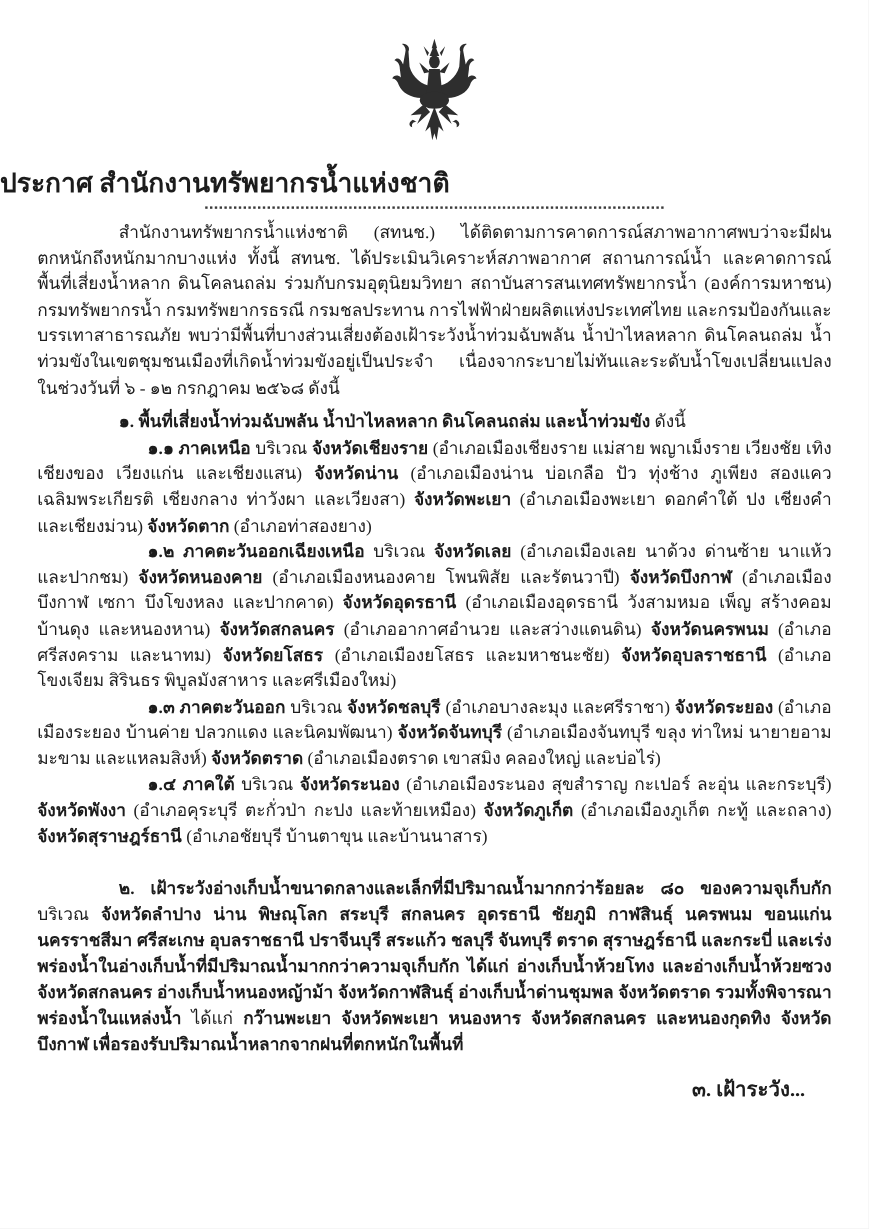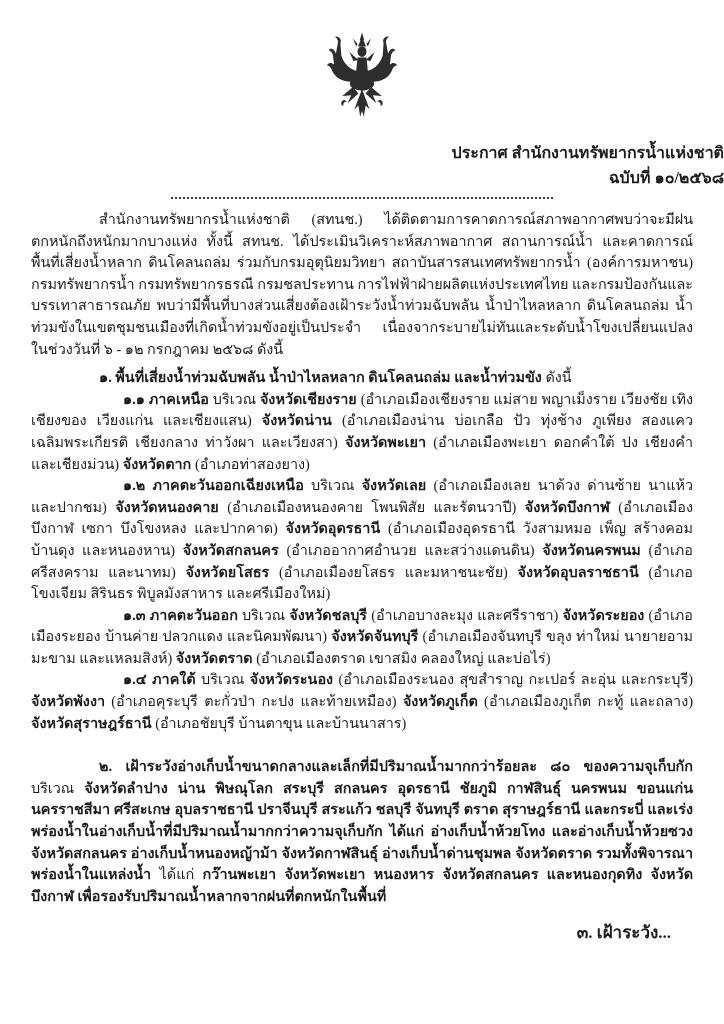--- a/index.html
+++ b/index.html
@@ -14,23 +14,23 @@
     overflow: hidden;
     box-sizing: border-box;
   }
   .emblem-wrap {
     text-align: center;
     padding-top: 30px;
     height: 102px;
   }
   .emblem-wrap svg { display: inline-block; }
   .doc-header {
-    text-align: right;
+    text-align: left;
     font-weight: 700;
-    font-size: 16px;
+    font-size: 22px;
     line-height: 25px;
     margin-top: 8px;
   }
   .doc-header .hline { white-space: nowrap; }
   .dotted-divider {
     width: 382px;
     height: 0;
     margin: 7px auto 10px auto;
     border-bottom: 2px dotted #3a3a3a;
   }
@@ -89,21 +89,20 @@
         <path d="M50 63 L41.5 86 L46 81.5 L48 94 L50 87.5 L52 94 L54 81.5 L58.5 86 Z"></path>
 
         <path d="M30 75 C26 77 26 81 29.5 82 C28.5 79 30.5 77 33.5 77 Z"></path>
         <path d="M70 75 C74 77 74 81 70.5 82 C71.5 79 69.5 77 66.5 77 Z"></path>
       </g>
     </svg>
   </div>
 
   <header class="doc-header">
     <div class="hline">ประกาศ สำนักงานทรัพยากรน้ำแห่งชาติ</div>
-    <div class="hline">ฉบับที่ ๑๐/๒๕๖๘</div>
   </header>
 
   <div class="dotted-divider"></div>
 
   <main class="doc-body">
     <p class="para ind1"><span class="seg">สำนักงานทรัพยากรน้ำแห่งชาติ (สทนช.) ได้ติดตามการคาดการณ์สภาพอากาศพบว่าจะมีฝนตกหนักถึงหนักมากบางแห่ง ทั้งนี้ สทนช. ได้ประเมินวิเคราะห์สภาพอากาศ สถานการณ์น้ำ และคาดการณ์พื้นที่เสี่ยงน้ำหลาก ดินโคลนถล่ม ร่วมกับกรมอุตุนิยมวิทยา สถาบันสารสนเทศทรัพยากรน้ำ (องค์การมหาชน) กรมทรัพยากรน้ำ กรมทรัพยากรธรณี กรมชลประทาน การไฟฟ้าฝ่ายผลิตแห่งประเทศไทย และกรมป้องกันและบรรเทาสาธารณภัย พบว่ามีพื้นที่บางส่วนเสี่ยงต้องเฝ้าระวังน้ำท่วมฉับพลัน น้ำป่าไหลหลาก ดินโคลนถล่ม น้ำท่วมขังในเขตชุมชนเมืองที่เกิดน้ำท่วมขังอยู่เป็นประจำ เนื่องจากระบายไม่ทันและระดับน้ำโขงเปลี่ยนแปลง ในช่วงวันที่ ๖ - ๑๒ กรกฎาคม ๒๕๖๘ ดังนี้</span></p>
     <p class="para ind1 gap-s"><span class="seg bold">๑. พื้นที่เสี่ยงน้ำท่วมฉับพลัน น้ำป่าไหลหลาก ดินโคลนถล่ม และน้ำท่วมขัง</span><span class="seg"> ดังนี้</span></p>
     <p class="para ind2"><span class="seg bold">๑.๑ ภาคเหนือ</span><span class="seg"> บริเวณ </span><span class="seg bold">จังหวัดเชียงราย</span><span class="seg"> (อำเภอเมืองเชียงราย แม่สาย พญาเม็งราย เวียงชัย เทิง เชียงของ เวียงแก่น และเชียงแสน) </span><span class="seg bold">จังหวัดน่าน</span><span class="seg"> (อำเภอเมืองน่าน บ่อเกลือ ปัว ทุ่งช้าง ภูเพียง สองแคว เฉลิมพระเกียรติ เชียงกลาง ท่าวังผา และเวียงสา) </span><span class="seg bold">จังหวัดพะเยา</span><span class="seg"> (อำเภอเมืองพะเยา ดอกคำใต้ ปง เชียงคำ และเชียงม่วน) </span><span class="seg bold">จังหวัดตาก</span><span class="seg"> (อำเภอท่าสองยาง)</span></p>
     <p class="para ind2"><span class="seg bold">๑.๒ ภาคตะวันออกเฉียงเหนือ</span><span class="seg"> บริเวณ </span><span class="seg bold">จังหวัดเลย</span><span class="seg"> (อำเภอเมืองเลย นาด้วง ด่านซ้าย นาแห้ว และปากชม) </span><span class="seg bold">จังหวัดหนองคาย</span><span class="seg"> (อำเภอเมืองหนองคาย โพนพิสัย และรัตนวาปี) </span><span class="seg bold">จังหวัดบึงกาฬ</span><span class="seg"> (อำเภอเมืองบึงกาฬ เซกา บึงโขงหลง และปากคาด) </span><span class="seg bold">จังหวัดอุดรธานี</span><span class="seg"> (อำเภอเมืองอุดรธานี วังสามหมอ เพ็ญ สร้างคอม บ้านดุง และหนองหาน) </span><span class="seg bold">จังหวัดสกลนคร</span><span class="seg"> (อำเภออากาศอำนวย และสว่างแดนดิน) </span><span class="seg bold">จังหวัดนครพนม</span><span class="seg"> (อำเภอศรีสงคราม และนาทม) </span><span class="seg bold">จังหวัดยโสธร</span><span class="seg"> (อำเภอเมืองยโสธร และมหาชนะชัย) </span><span class="seg bold">จังหวัดอุบลราชธานี</span><span class="seg"> (อำเภอโขงเจียม สิรินธร พิบูลมังสาหาร และศรีเมืองใหม่)</span></p>
     <p class="para ind2"><span class="seg bold">๑.๓ ภาคตะวันออก</span><span class="seg"> บริเวณ </span><span class="seg bold">จังหวัดชลบุรี</span><span class="seg"> (อำเภอบางละมุง และศรีราชา) </span><span class="seg bold">จังหวัดระยอง</span><span class="seg"> (อำเภอเมืองระยอง บ้านค่าย ปลวกแดง และนิคมพัฒนา) </span><span class="seg bold">จังหวัดจันทบุรี</span><span class="seg"> (อำเภอเมืองจันทบุรี ขลุง ท่าใหม่ นายายอาม มะขาม และแหลมสิงห์) </span><span class="seg bold">จังหวัดตราด</span><span class="seg"> (อำเภอเมืองตราด เขาสมิง คลองใหญ่ และบ่อไร่)</span></p>

